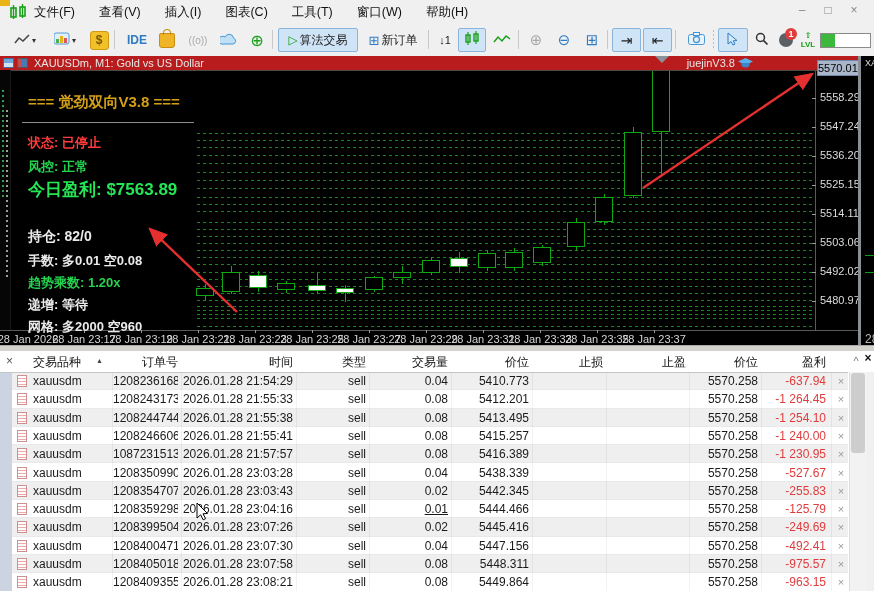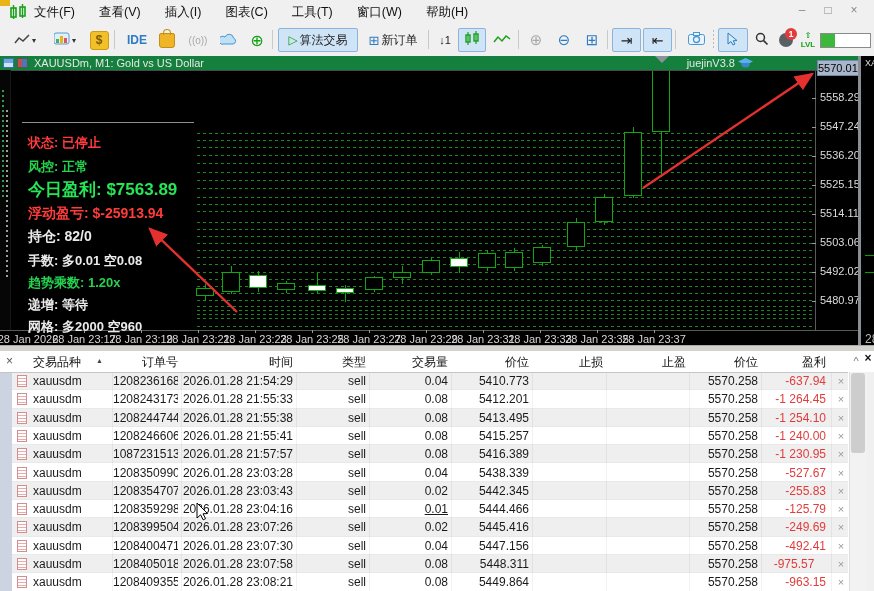--- a/index.html
+++ b/index.html
@@ -16,21 +16,21 @@
   .tbtn{position:absolute;top:4px;height:22px;display:flex;align-items:center;justify-content:center;gap:2px;
         border:1px solid transparent;border-radius:2px;font-size:12px;color:#222;white-space:nowrap;}
   .tbtn.on{background:#cfe4f7;border-color:#8ab4dc;}
   .tsep{position:absolute;top:6px;width:1px;height:19px;background:#c9c9c9;}
   .caret{font-size:8px;color:#333;}
   .gray{color:#a8a8a8;}
   .blue{color:#2e7cc3;}
   .green{color:#18a018;}
   
   #chart{position:absolute;left:0;top:56px;width:858px;height:289px;background:#000;overflow:hidden;}
-  #chart-titlebar{position:absolute;left:0;top:0;width:858px;height:14px;border-bottom:1px solid #4a4a4a;z-index:6;background:#15803d;}
+  #chart-titlebar{position:absolute;left:0;top:0;width:858px;height:14px;border-bottom:1px solid #4a4a4a;z-index:6;background:#b91c1c;}
   #chart-title{position:absolute;left:34px;top:1px;color:#e6e6e6;font-size:11px;white-space:nowrap;}
   #ea-badge{position:absolute;right:123px;top:1px;color:#e6e6e6;font-size:11px;}
   #panel-title{position:absolute;left:28px;top:37px;color:#d4a017;font-weight:700;font-size:15px;z-index:5;white-space:nowrap;}
   #panel-divider{position:absolute;left:22px;top:66px;width:172px;height:1px;background:#8f8f8f;z-index:5;}
   #price-box{position:absolute;left:817px;top:4px;width:41px;height:14px;background:#a9b6c9;border:1px solid #6f86a8;
              color:#000;font-size:11px;line-height:14px;text-align:center;z-index:7;}
   #top-marker{position:absolute;left:655px;top:0;width:0;height:0;border-left:7px solid transparent;
               border-right:7px solid transparent;border-top:7px solid #8a929c;z-index:7;}
   #oct-strip{position:absolute;left:0;top:14px;width:10px;height:260px;background:#060606;border-right:1px solid #161616;z-index:6;}
   .octdash{position:absolute;width:2px;background:repeating-linear-gradient(180deg,#2f9e4f 0 2px,transparent 2px 5px);}
@@ -178,20 +178,21 @@
       <span class="abs" style="right:105px;top:1px;"><svg width="15" height="12">
             <polygon points="7.5,1 15,4.5 7.5,8 0,4.5" fill="#58b0f0"></polygon>
             <path d="M3.5,6 L3.5,9 Q7.5,12 11.5,9 L11.5,6" fill="#3d86c6"></path>
           </svg></span>
     </div>
     <div id="top-marker"></div>
     <div id="oct-strip">
       <div class="octdash" style="left:2px;top:20px;height:110px;"></div>
       <div class="octdash" style="left:6px;top:40px;height:170px;background:repeating-linear-gradient(180deg,#9aa39a 0 2px,transparent 2px 5px);"></div>
     </div>
+    <div id="panel-title">=== 觉劲双向V3.8 ===</div>
     <div id="panel-divider"></div>
     <div id="price-box">5570.018</div>
   <div style="position: absolute; left: 197px; top: 77px; width: 616px; height: 1px; background: repeating-linear-gradient(90deg, rgb(28, 135, 28) 0px, rgb(28, 135, 28) 3px, transparent 3px, transparent 6px);"></div>
       <div style="position: absolute; left: 197px; top: 84px; width: 616px; height: 1px; background: repeating-linear-gradient(90deg, rgb(28, 135, 28) 0px, rgb(28, 135, 28) 3px, transparent 3px, transparent 6px);"></div>
       <div style="position: absolute; left: 197px; top: 91px; width: 616px; height: 1px; background: repeating-linear-gradient(90deg, rgb(28, 135, 28) 0px, rgb(28, 135, 28) 3px, transparent 3px, transparent 6px);"></div>
       <div style="position: absolute; left: 197px; top: 99px; width: 616px; height: 1px; background: repeating-linear-gradient(90deg, rgb(28, 135, 28) 0px, rgb(28, 135, 28) 3px, transparent 3px, transparent 6px);"></div>
       <div style="position: absolute; left: 197px; top: 107px; width: 616px; height: 1px; background: repeating-linear-gradient(90deg, rgb(28, 135, 28) 0px, rgb(28, 135, 28) 3px, transparent 3px, transparent 6px);"></div>
       <div style="position: absolute; left: 197px; top: 116px; width: 616px; height: 1px; background: repeating-linear-gradient(90deg, rgb(28, 135, 28) 0px, rgb(28, 135, 28) 3px, transparent 3px, transparent 6px);"></div>
       <div style="position: absolute; left: 197px; top: 124px; width: 616px; height: 1px; background: repeating-linear-gradient(90deg, rgb(28, 135, 28) 0px, rgb(28, 135, 28) 3px, transparent 3px, transparent 6px);"></div>
       <div style="position: absolute; left: 197px; top: 132px; width: 616px; height: 1px; background: repeating-linear-gradient(90deg, rgb(28, 135, 28) 0px, rgb(28, 135, 28) 3px, transparent 3px, transparent 6px);"></div>
@@ -247,21 +248,20 @@
         <div style="position: absolute; left: 603.5px; top: 123.883px; width: 1px; height: 31.2494px; background: rgb(16, 168, 16);"></div>
         <div style="position: absolute; left: 595px; top: 127.034px; width: 18px; height: 24.947px; box-sizing: border-box; background: rgb(0, 0, 0); border: 1px solid rgb(16, 168, 16);"></div>
         <div style="position: absolute; left: 632.5px; top: 56.6575px; width: 1px; height: 71.6898px; background: rgb(16, 168, 16);"></div>
         <div style="position: absolute; left: 624px; top: 61.9095px; width: 18px; height: 64.0744px; box-sizing: border-box; background: rgb(0, 0, 0); border: 1px solid rgb(16, 168, 16);"></div>
         <div style="position: absolute; left: 660.5px; top: -9.78033px; width: 1px; height: 117.12px; background: rgb(16, 168, 16);"></div>
         <div style="position: absolute; left: 652px; top: -7.15433px; width: 18px; height: 69.0638px; box-sizing: border-box; background: rgb(0, 0, 0); border: 1px solid rgb(16, 168, 16);"></div>
       </div>
       <div style="position: absolute; left: 28px; top: 77.94px; color: rgb(255, 59, 59); white-space: nowrap; z-index: 5; font: 700 13px &quot;Liberation Sans&quot;, &quot;DejaVu Sans&quot;, sans-serif;">状态: 已停止</div>
       <div style="position: absolute; left: 28px; top: 101.94px; color: rgb(37, 211, 79); white-space: nowrap; z-index: 5; font: 700 13px &quot;Liberation Sans&quot;, &quot;DejaVu Sans&quot;, sans-serif;">风控: 正常</div>
       <div style="position: absolute; left: 28px; top: 122.46px; color: rgb(37, 230, 85); white-space: nowrap; z-index: 5; font: 700 17px &quot;Liberation Sans&quot;, &quot;DejaVu Sans&quot;, sans-serif;">今日盈利: $7563.89</div>
-      <div style="position: absolute; left: 28px; top: 149.32px; color: rgb(255, 59, 59); white-space: nowrap; z-index: 5; font: 700 14px &quot;Liberation Sans&quot;, &quot;DejaVu Sans&quot;, sans-serif;">浮动盈亏: $-25913.94</div>
       <div style="position: absolute; left: 28px; top: 172.32px; color: rgb(234, 234, 234); white-space: nowrap; z-index: 5; font: 700 14px &quot;Liberation Sans&quot;, &quot;DejaVu Sans&quot;, sans-serif;">持仓: 82/0</div>
       <div style="position: absolute; left: 28px; top: 195.94px; color: rgb(234, 234, 234); white-space: nowrap; z-index: 5; font: 700 13px &quot;Liberation Sans&quot;, &quot;DejaVu Sans&quot;, sans-serif;">手数: 多0.01 空0.08</div>
       <div style="position: absolute; left: 28px; top: 217.94px; color: rgb(37, 211, 79); white-space: nowrap; z-index: 5; font: 700 13px &quot;Liberation Sans&quot;, &quot;DejaVu Sans&quot;, sans-serif;">趋势乘数: 1.20x</div>
       <div style="position: absolute; left: 28px; top: 239.94px; color: rgb(234, 234, 234); white-space: nowrap; z-index: 5; font: 700 13px &quot;Liberation Sans&quot;, &quot;DejaVu Sans&quot;, sans-serif;">递增: 等待</div>
       <div style="position: absolute; left: 28px; top: 261.94px; color: rgb(234, 234, 234); white-space: nowrap; z-index: 5; font: 700 13px &quot;Liberation Sans&quot;, &quot;DejaVu Sans&quot;, sans-serif;">网格: 多2000 空960</div>
       <div style="position: absolute; left: 815px; top: 14px; width: 1px; height: 260px; background: rgb(90, 90, 90);"></div>
       <div style="position: absolute; left: 0px; top: 274px; width: 858px; height: 1px; background: rgb(90, 90, 90);"></div>
       <div style="position: absolute; left: 820px; top: 34.7977px; color: rgb(220, 220, 220); font: 11px &quot;Liberation Sans&quot;, sans-serif;">5558.290</div>
       <div style="position: absolute; left: 812px; top: 41.7977px; width: 4px; height: 1px; background: rgb(154, 154, 154);"></div>
       <div style="position: absolute; left: 820px; top: 63.8019px; color: rgb(220, 220, 220); font: 11px &quot;Liberation Sans&quot;, sans-serif;">5547.245</div>
@@ -473,21 +473,21 @@
         <div style="position: absolute; left: 5px; top: 3px; width: 10px; height: 12px; box-sizing: border-box; border: 1px solid rgb(207, 143, 143); background: repeating-linear-gradient(rgb(255, 255, 255) 0px, rgb(255, 255, 255) 2px, rgb(238, 170, 170) 2px, rgb(238, 170, 170) 3px);"></div>
         <div style="position: absolute; left: 21px; top: 0px; width: 78px; height: 18.3px; line-height: 18.3px; text-align: left; white-space: nowrap; overflow: hidden; color: rgb(26, 26, 26);">xauusdm</div>
         <div style="position: absolute; left: 101px; top: 0px; width: 65px; height: 18.3px; line-height: 18.3px; text-align: right; white-space: nowrap; overflow: hidden; color: rgb(26, 26, 26);">1208405018</div>
         <div style="position: absolute; left: 170px; top: 0px; width: 111px; height: 18.3px; line-height: 18.3px; text-align: right; white-space: nowrap; overflow: hidden; color: rgb(26, 26, 26);">2026.01.28 23:07:58</div>
         <div style="position: absolute; left: 285px; top: 0px; width: 69px; height: 18.3px; line-height: 18.3px; text-align: right; white-space: nowrap; overflow: hidden; color: rgb(26, 26, 26);">sell</div>
         <div style="position: absolute; left: 358px; top: 0px; width: 78px; height: 18.3px; line-height: 18.3px; text-align: right; white-space: nowrap; overflow: hidden; color: rgb(26, 26, 26);">0.08</div>
         <div style="position: absolute; left: 440px; top: 0px; width: 77px; height: 18.3px; line-height: 18.3px; text-align: right; white-space: nowrap; overflow: hidden; color: rgb(26, 26, 26);">5448.311</div>
         <div style="position: absolute; left: 521px; top: 0px; width: 70px; height: 18.3px; line-height: 18.3px; text-align: right; white-space: nowrap; overflow: hidden; color: rgb(26, 26, 26);"></div>
         <div style="position: absolute; left: 595px; top: 0px; width: 79px; height: 18.3px; line-height: 18.3px; text-align: right; white-space: nowrap; overflow: hidden; color: rgb(26, 26, 26);"></div>
         <div style="position: absolute; left: 678px; top: 0px; width: 68px; height: 18.3px; line-height: 18.3px; text-align: right; white-space: nowrap; overflow: hidden; color: rgb(26, 26, 26);">5570.258</div>
-        <div style="position: absolute; left: 750px; top: 0px; width: 64px; height: 18.3px; line-height: 18.3px; text-align: center; white-space: nowrap; overflow: hidden; color: rgb(224, 60, 60);">-975.57</div>
+        <div style="position: absolute; left: 750px; top: 0px; width: 64px; height: 18.3px; line-height: 18.3px; text-align: right; white-space: nowrap; overflow: hidden; color: rgb(224, 60, 60);">-975.57</div>
         <div style="position: absolute; left: 822px; top: 0px; width: 14px; height: 18.3px; line-height: 18.3px; text-align: center; color: rgb(154, 154, 154); font-size: 11px;">×</div>
       </div>
       <div style="position: absolute; left: 12px; top: 222.3px; width: 836px; height: 18.3px; background: rgb(255, 255, 255); border-bottom: 1px solid rgb(233, 233, 233); box-sizing: border-box;">
         <div style="position: absolute; left: 5px; top: 3px; width: 10px; height: 12px; box-sizing: border-box; border: 1px solid rgb(207, 143, 143); background: repeating-linear-gradient(rgb(255, 255, 255) 0px, rgb(255, 255, 255) 2px, rgb(238, 170, 170) 2px, rgb(238, 170, 170) 3px);"></div>
         <div style="position: absolute; left: 21px; top: 0px; width: 78px; height: 18.3px; line-height: 18.3px; text-align: left; white-space: nowrap; overflow: hidden; color: rgb(26, 26, 26);">xauusdm</div>
         <div style="position: absolute; left: 101px; top: 0px; width: 65px; height: 18.3px; line-height: 18.3px; text-align: right; white-space: nowrap; overflow: hidden; color: rgb(26, 26, 26);">1208409355</div>
         <div style="position: absolute; left: 170px; top: 0px; width: 111px; height: 18.3px; line-height: 18.3px; text-align: right; white-space: nowrap; overflow: hidden; color: rgb(26, 26, 26);">2026.01.28 23:08:21</div>
         <div style="position: absolute; left: 285px; top: 0px; width: 69px; height: 18.3px; line-height: 18.3px; text-align: right; white-space: nowrap; overflow: hidden; color: rgb(26, 26, 26);">sell</div>
         <div style="position: absolute; left: 358px; top: 0px; width: 78px; height: 18.3px; line-height: 18.3px; text-align: right; white-space: nowrap; overflow: hidden; color: rgb(26, 26, 26);">0.08</div>
         <div style="position: absolute; left: 440px; top: 0px; width: 77px; height: 18.3px; line-height: 18.3px; text-align: right; white-space: nowrap; overflow: hidden; color: rgb(26, 26, 26);">5449.864</div>

